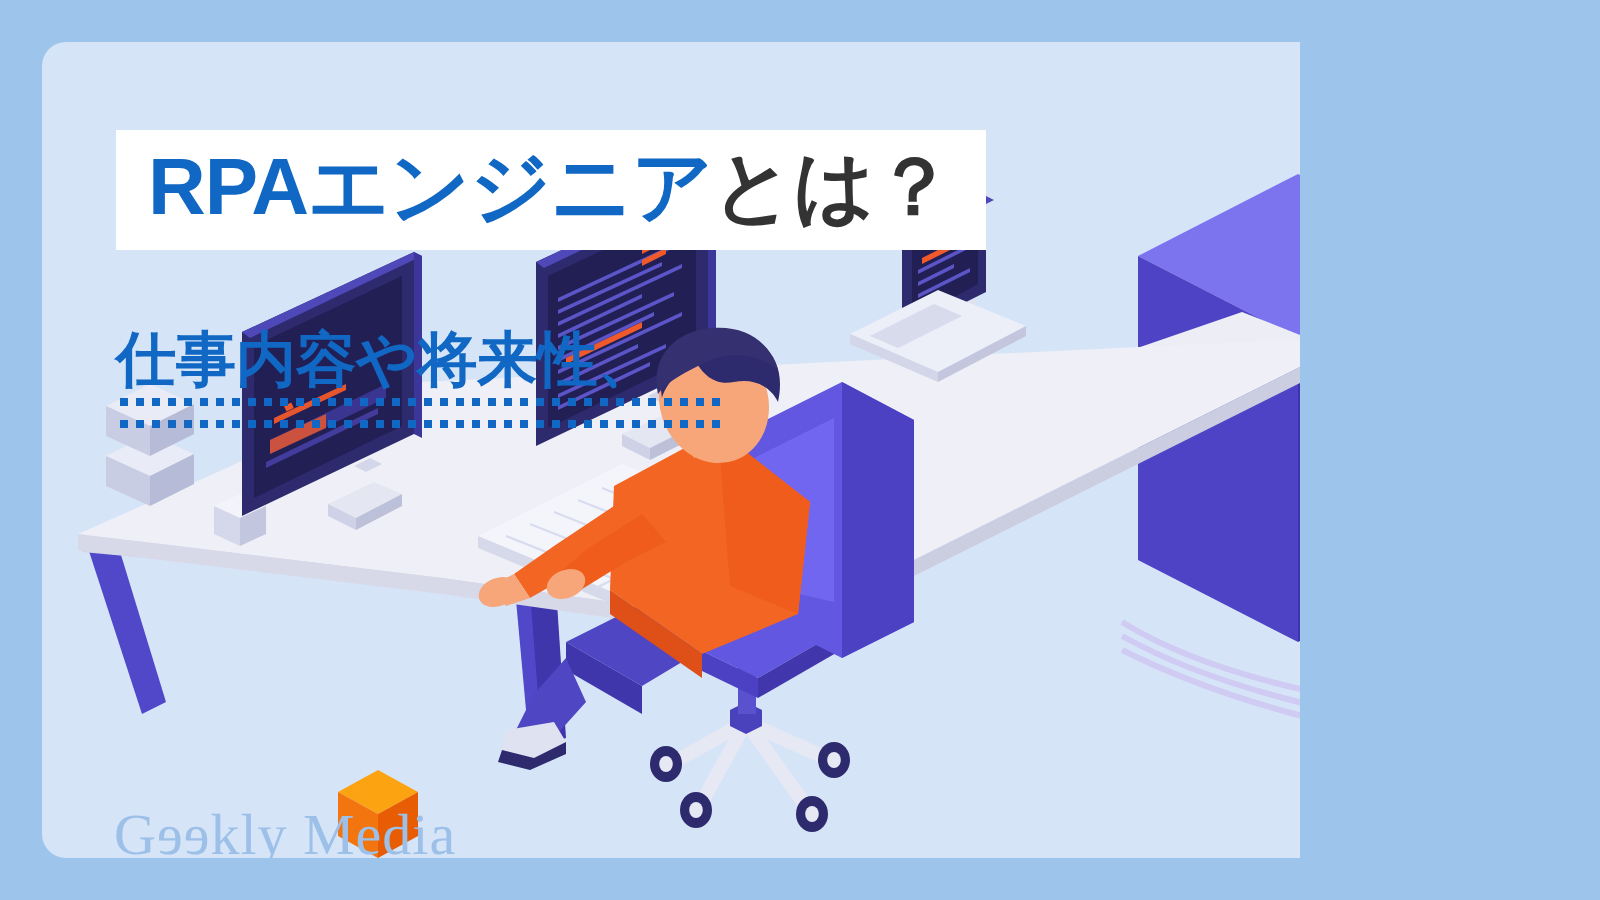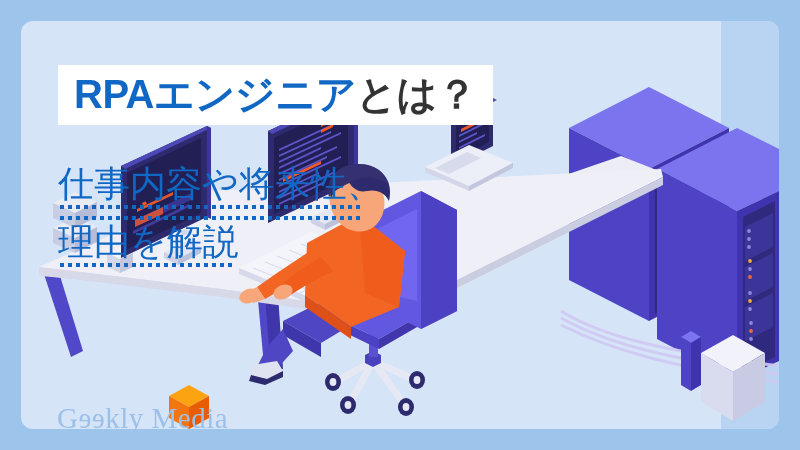--- a/index.html
+++ b/index.html
@@ -2,21 +2,21 @@
 <html><head>
 <meta charset="utf-8">
 <style>
   html,body{margin:0;padding:0;}
   body{
     width:800px;height:450px;overflow:hidden;
     font-family:"Liberation Sans","DejaVu Sans",sans-serif;
     background:#9dc5ec;
   }
   .canvas{
-    position:relative;width:800px;height:450px;
+    position:relative;width:650px;height:450px;
     background:#9dc5ec;
     overflow:hidden;
   }
   
   .panel{
     position:absolute;left:21px;top:21px;width:758px;height:408px;
     background:#d6e4f8;
     border-radius:12px;
     overflow:hidden;
   }
@@ -33,21 +33,21 @@
     display:inline;
   }
   .t-blue{color:#1068c4;}
   .t-dark{color:#333333;}
 
   .subtitle{
     position:absolute;left:37px;top:145px;
   }
   .sub-line{
     display:block;
-    font-size:36px;font-weight:normal;color:#1068c4;
+    font-size:30px;font-weight:bold;color:#1068c4;
     line-height:1.0;
     white-space:nowrap;
     margin-bottom:4px;
     padding-bottom:7px;
     position:relative;
   }
   .sub-line .dots{
     position:absolute;left:2px;bottom:0;height:4px;
     background-image:
       repeating-linear-gradient(to right,#1068c4 0px,#1068c4 4px,rgba(0,0,0,0) 4px,rgba(0,0,0,0) 8px);
@@ -375,19 +375,18 @@
       </g>
     </svg>
 
     <div class="title-banner">
       <span class="t t-blue">RPAエンジニア</span><span class="t t-dark">とは？</span>
     </div>
 
     <div class="subtitle">
       <span class="sub-line"><span>仕事内容や将来性、</span><span class="dots"></span></span>
       <span class="sub-line"><span class="dots"></span></span>
-      <span class="sub-line"><span>理由を解説</span><span class="dots"></span></span>
     </div>
 
     <div class="logo"><span>G</span><span class="flip">ee</span><span>kly Media</span></div>
 
   </div>
 </div>
 
 </body></html>

